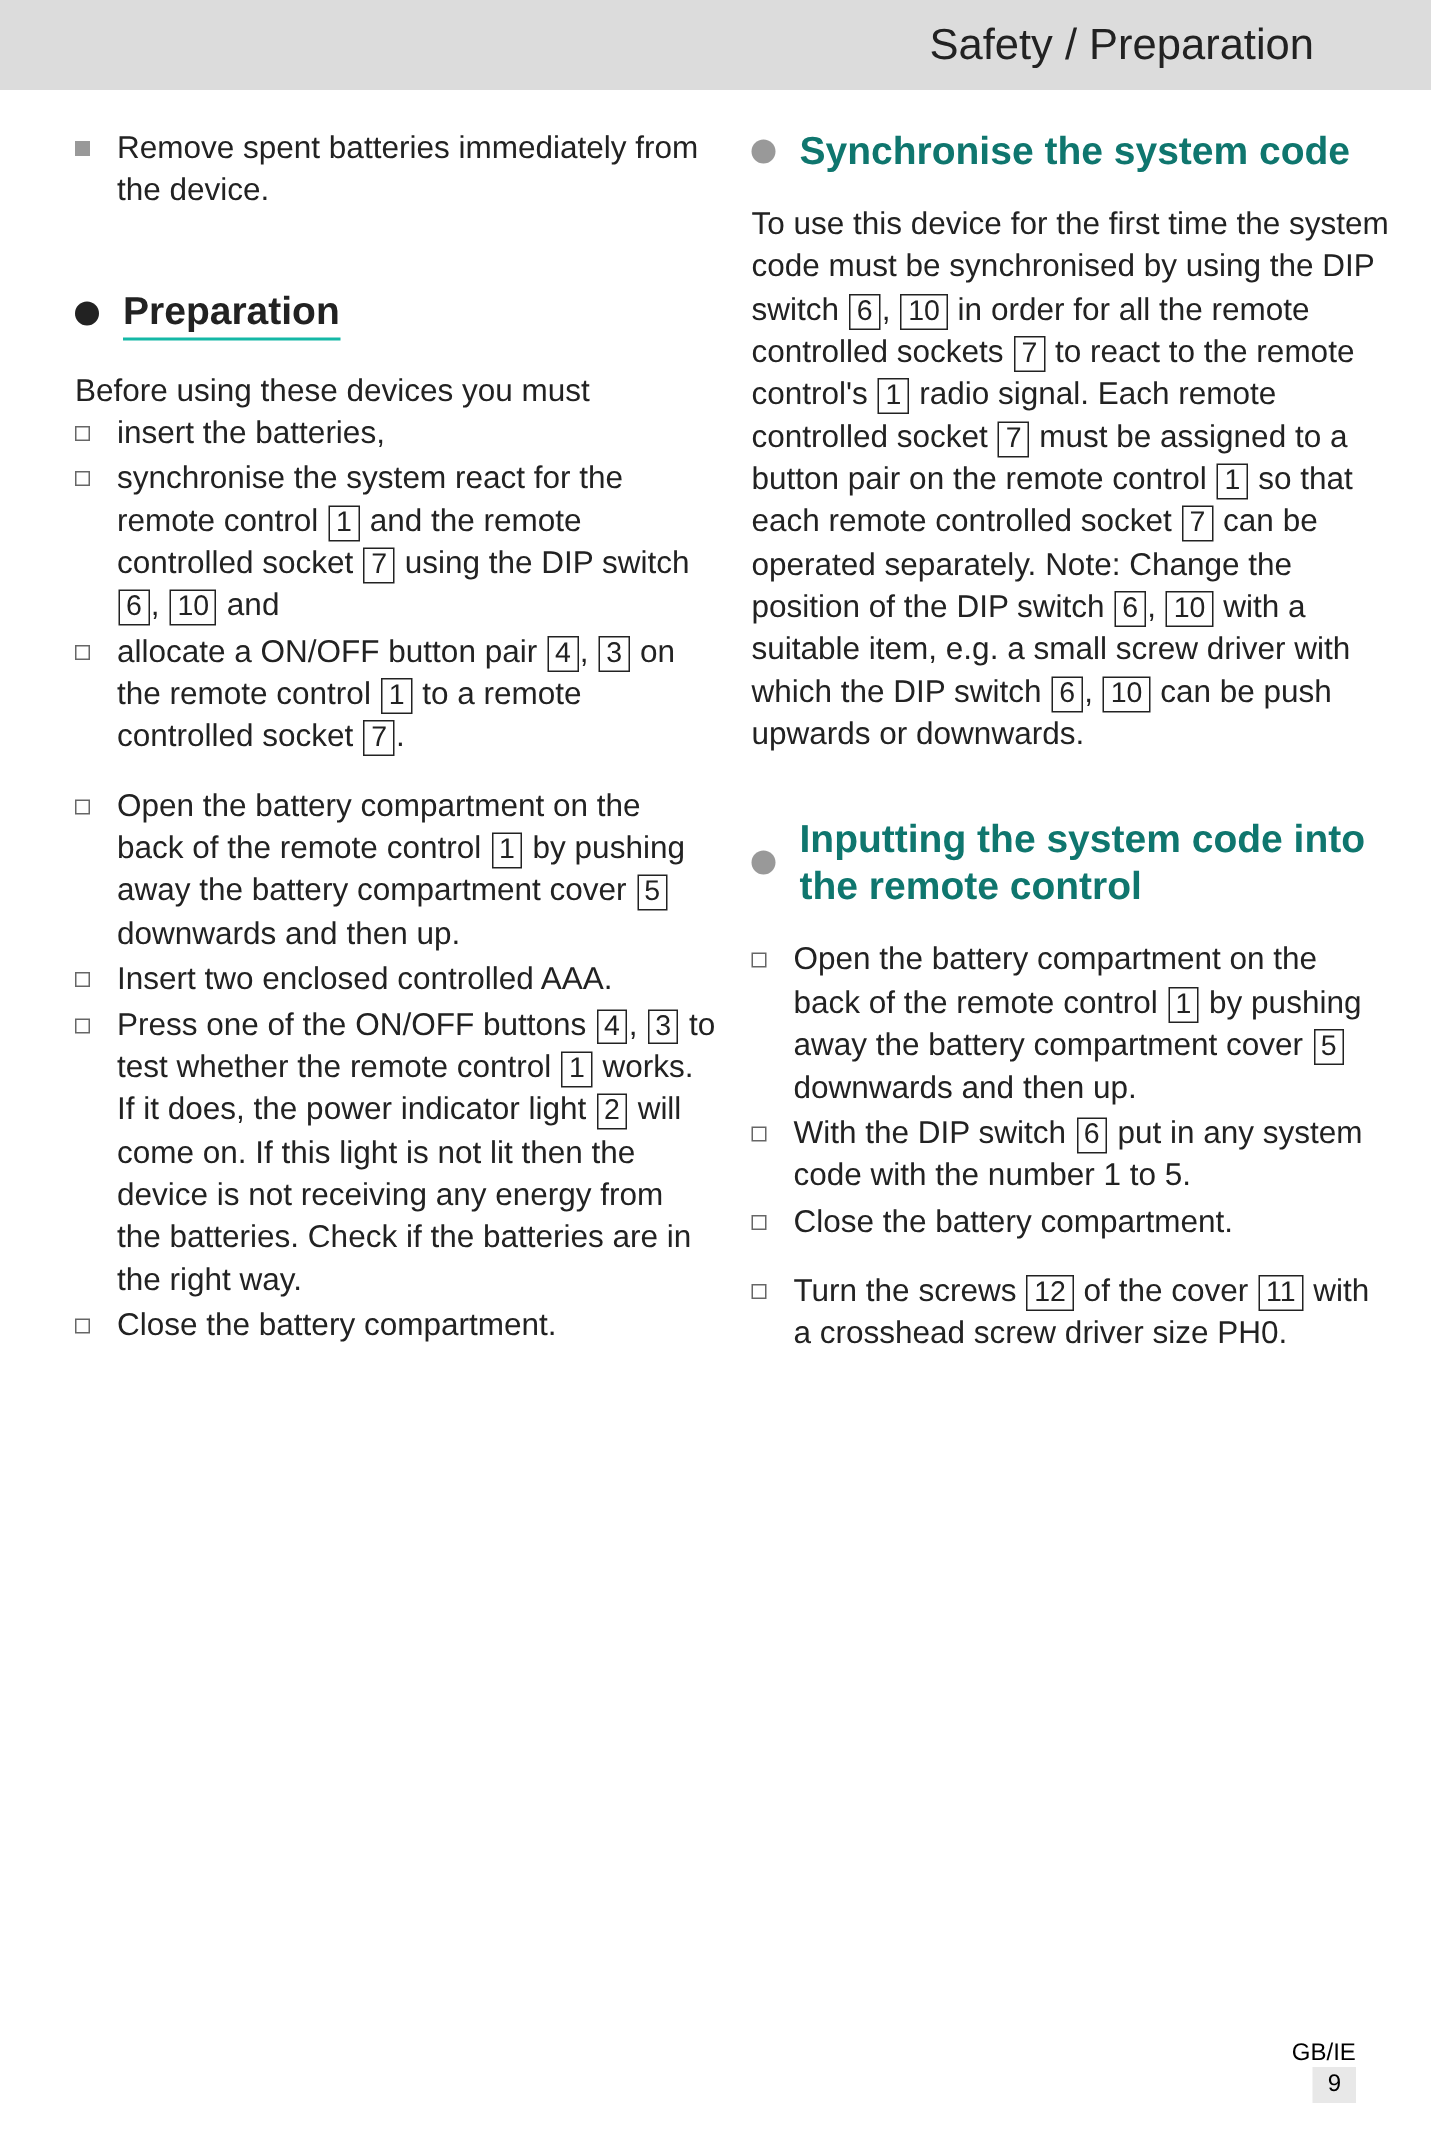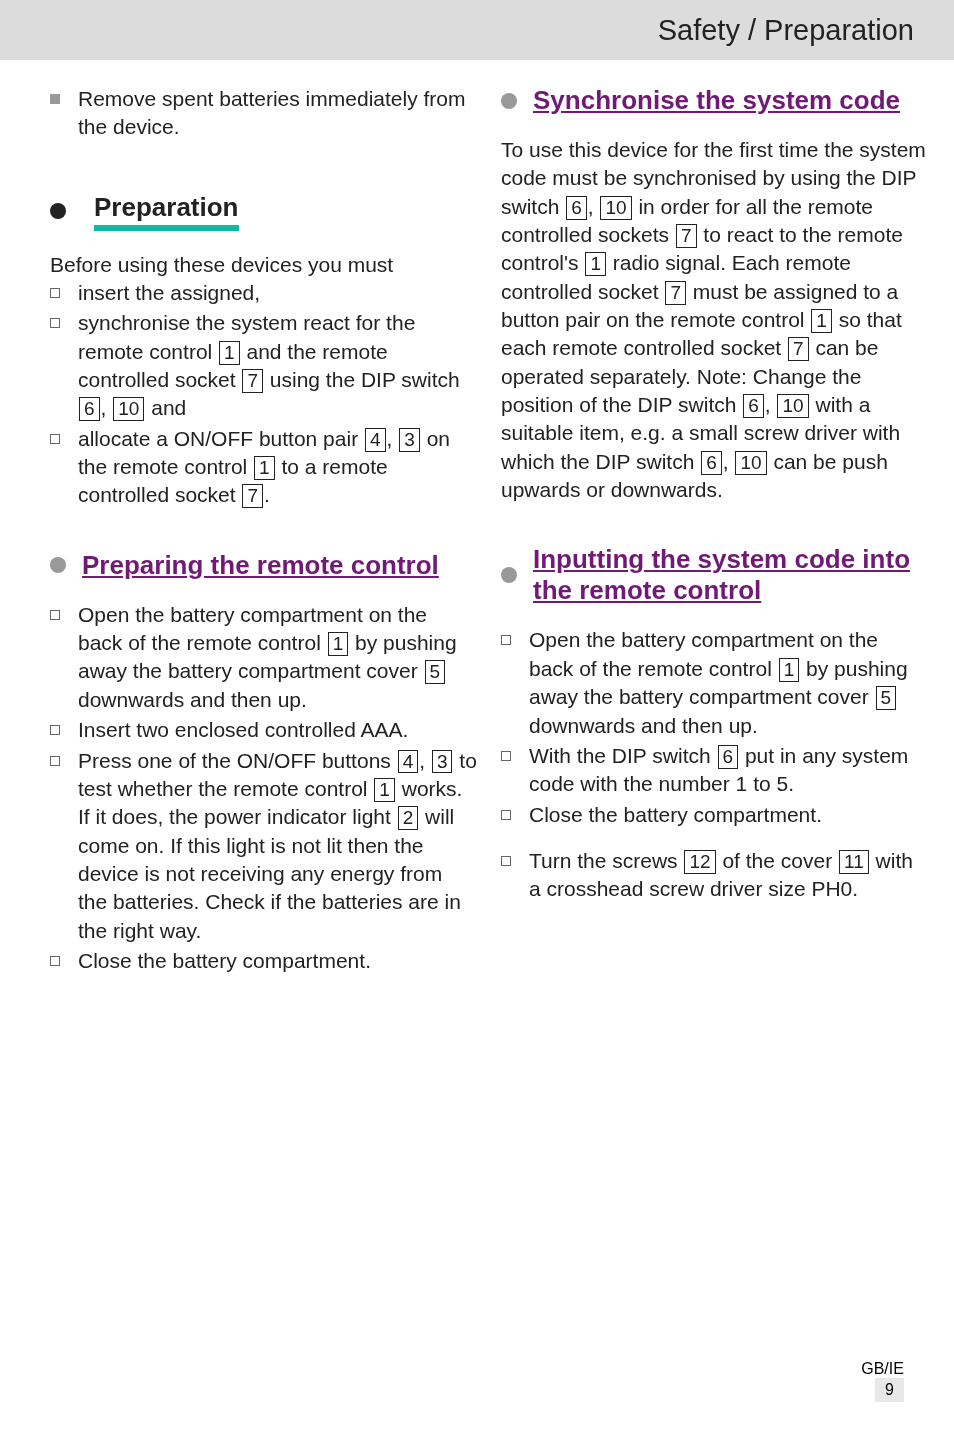--- a/index.html
+++ b/index.html
@@ -9,21 +9,21 @@
     font-family: Arial, Helvetica, sans-serif;
     background: #fff;
     position: relative;
   }
   .header-band {
     background: #dcdcdc;
     height: 60px;
     display: flex;
     align-items: center;
     justify-content: flex-end;
-    padding-right: 40px;
+    padding-right: 78px;
   }
   .header-title {
     font-size: 29px;
     font-weight: 300;
     color: #222;
   }
   .content {
     display: flex;
     padding: 25px 26px 0 50px;
     gap: 24px;
@@ -77,25 +77,24 @@
     background: #222;
     margin-right: 16px;
     flex-shrink: 0;
   }
   .h2-dot.grey { background: #999; }
   .h2-text {
     font-size: 26px;
     font-weight: bold;
     color: #222;
   }
-  .h2-text.grey { color: #701a75; text-decoration: underline; }
+  .h2-text.grey { color: #0f766e; }
   .h2-underline {
-    border-bottom: 6px solid #14b8a6;
+    border-bottom: 2px solid #14b8a6;
     padding-bottom: 2px;
-    margin-left: 12px;
   }
   .box-num {
     display: inline-block;
     border: 1px solid #222;
     padding: 0 4px;
     font-size: 19px;
     line-height: 1.15;
     vertical-align: baseline;
     margin: 0 1px;
   }
@@ -134,41 +133,37 @@
 
     <div class="h2-row" style="margin-top:50px">
       <span class="h2-dot"></span>
       <span class="h2-text h2-underline">Preparation</span>
     </div>
 
     <div class="body-text mt">Before using these devices you must</div>
 
     <div class="li-row">
       <span class="hollow-bullet"></span>
-      <span class="body-text">insert the assigned,</span>
+      <span class="body-text">insert the batteries,</span>
     </div>
 
     <div class="li-row">
       <span class="hollow-bullet"></span>
       <span class="body-text">
         <span>synchronise the system react for the remote control </span><span class="box-num">1</span><span> and the remote controlled socket </span><span class="box-num">7</span><span> using the DIP switch </span><span class="box-num">6</span><span>, </span><span class="box-num">10</span><span> and</span>
       </span>
     </div>
 
     <div class="li-row">
       <span class="hollow-bullet"></span>
       <span class="body-text">
         <span>allocate a ON/OFF button pair </span><span class="box-num">4</span><span>, </span><span class="box-num">3</span><span> on the remote control </span><span class="box-num">1</span><span> to a remote controlled socket </span><span class="box-num">7</span><span>.</span>
       </span>
     </div>
 
-    <div class="h2-row">
-      <span class="h2-dot grey"></span>
-      <span class="h2-text grey">Preparing the remote control</span>
-    </div>
 
     <div class="li-row mt">
       <span class="hollow-bullet"></span>
       <span class="body-text">
         <span>Open the battery compartment on the back of the remote control </span><span class="box-num">1</span><span> by pushing away the battery compartment cover </span><span class="box-num">5</span><span> downwards and then up.</span>
       </span>
     </div>
 
     <div class="li-row">
       <span class="hollow-bullet"></span>

